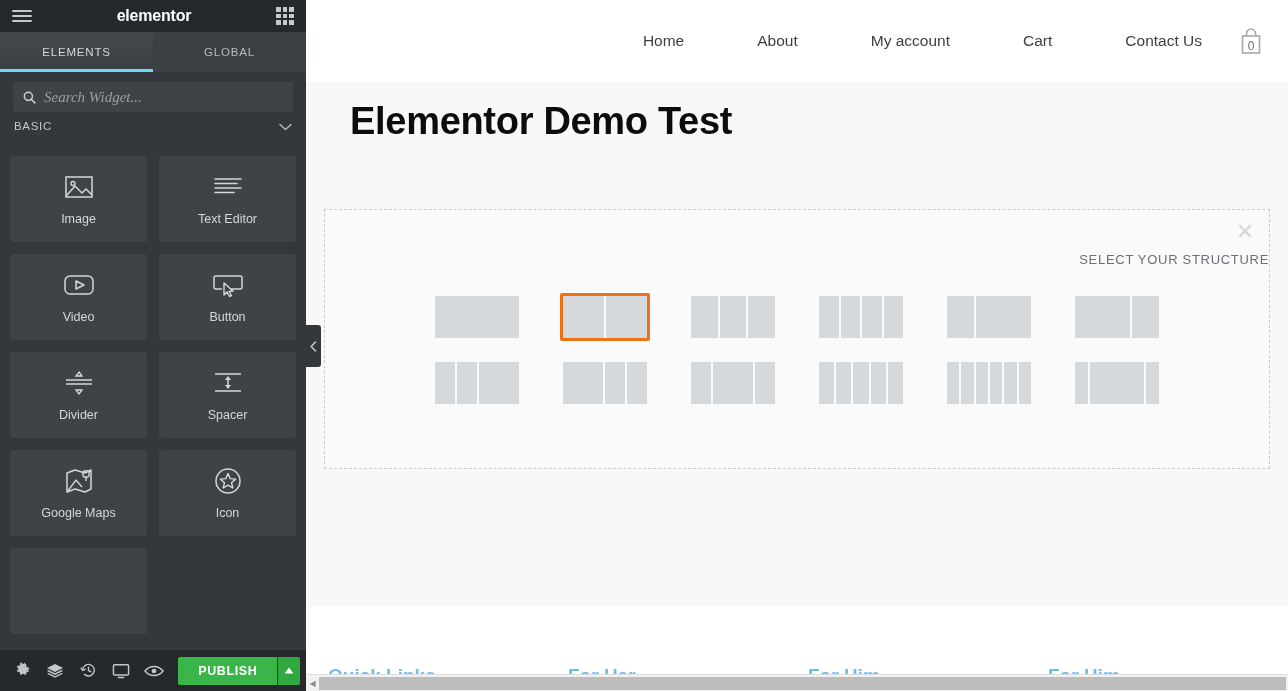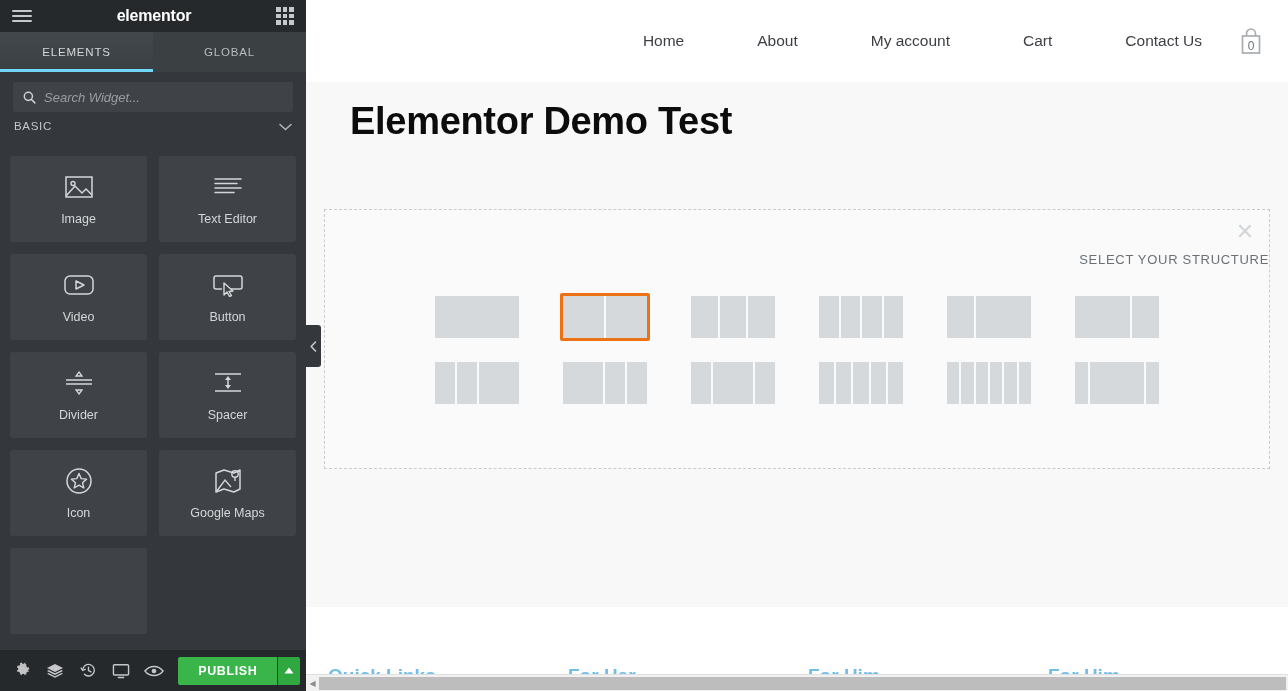--- a/index.html
+++ b/index.html
@@ -58,22 +58,22 @@
   .search-wrap { padding: 10px 13px 0 13px; flex: 0 0 auto; background:#34383c; }
   .search-box {
     height: 30px; background: #3f4347; border-radius: 3px;
     display: flex; align-items: center; padding: 0 10px; gap: 8px;
     cursor: text;
   }
   .search-ico { width:13px; height:13px; flex:0 0 13px; }
   .search-ico svg { display:block; }
   .search-input {
     flex: 1; background: transparent; border: 0; outline: none;
-    color: #c8cacc; font-size: 13px;
-    font-family: Liberation Sans, sans-serif;
+    color: #c8cacc; font-size: 15px;
+    font-family: Liberation Serif, serif;
     font-style: italic;
   }
   .search-input::placeholder { color: #9a9ea2; font-style: italic; }
 
   
   .category-row {
     height: 36px; display:flex; justify-content: space-between;
     padding: 0 14px; margin-top: 8px; cursor: pointer;
     flex: 0 0 36px;
   }
@@ -333,38 +333,38 @@
               <line x1="15" y1="8" x2="15" y2="17" stroke="#d4d7d9" stroke-width="1.5"></line>
               <polygon points="15,6 18,10 12,10" fill="#d4d7d9"></polygon>
               <polygon points="15,19 18,15 12,15" fill="#d4d7d9"></polygon>
             </svg>
           </span>
           <span class="w-lbl">Spacer</span>
         </div>
 
         <div class="widget">
           <span class="w-ico">
-            <svg width="28" height="28" viewBox="0 0 28 28">
-              <circle cx="14" cy="14" r="12" fill="none" stroke="#d4d7d9" stroke-width="1.5"></circle>
-              <polygon points="14,6.5 16.2,11.6 21.6,12.1 17.5,15.7 18.8,21 14,18.1 9.2,21 10.5,15.7 6.4,12.1 11.8,11.6" fill="none" stroke="#d4d7d9" stroke-width="1.4" stroke-linejoin="round"></polygon>
-            </svg>
-          </span>
-          <span class="w-lbl">Icon</span>
-        </div>
-
-        <div class="widget">
-          <span class="w-ico">
             <svg width="30" height="28" viewBox="0 0 30 28">
               <polygon points="3,6 11,3 21,6 27,3 27,22 21,25 11,22 3,25" fill="none" stroke="#d4d7d9" stroke-width="1.5" stroke-linejoin="round"></polygon>
               <path d="M3 25 L12 13 L18 20" fill="none" stroke="#d4d7d9" stroke-width="1.4"></path>
               <circle cx="22" cy="7" r="3.2" fill="none" stroke="#d4d7d9" stroke-width="1.4"></circle>
               <path d="M22 10.4 L22 14" stroke="#d4d7d9" stroke-width="1.4"></path>
             </svg>
           </span>
           <span class="w-lbl">Google Maps</span>
+        </div>
+
+        <div class="widget">
+          <span class="w-ico">
+            <svg width="28" height="28" viewBox="0 0 28 28">
+              <circle cx="14" cy="14" r="12" fill="none" stroke="#d4d7d9" stroke-width="1.5"></circle>
+              <polygon points="14,6.5 16.2,11.6 21.6,12.1 17.5,15.7 18.8,21 14,18.1 9.2,21 10.5,15.7 6.4,12.1 11.8,11.6" fill="none" stroke="#d4d7d9" stroke-width="1.4" stroke-linejoin="round"></polygon>
+            </svg>
+          </span>
+          <span class="w-lbl">Icon</span>
         </div>
 
         <div class="widget">
           
         </div>
 
       </div>
     </div>
 
     <div class="panel-foot">

